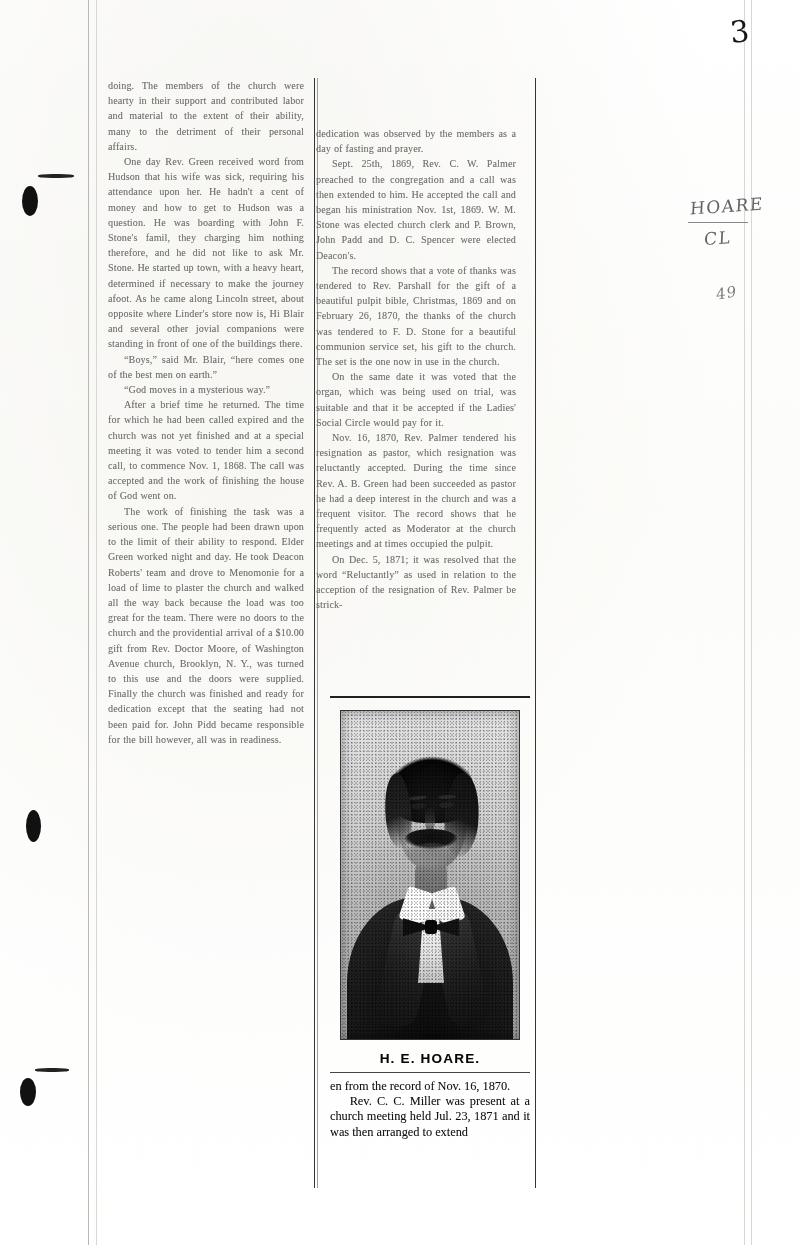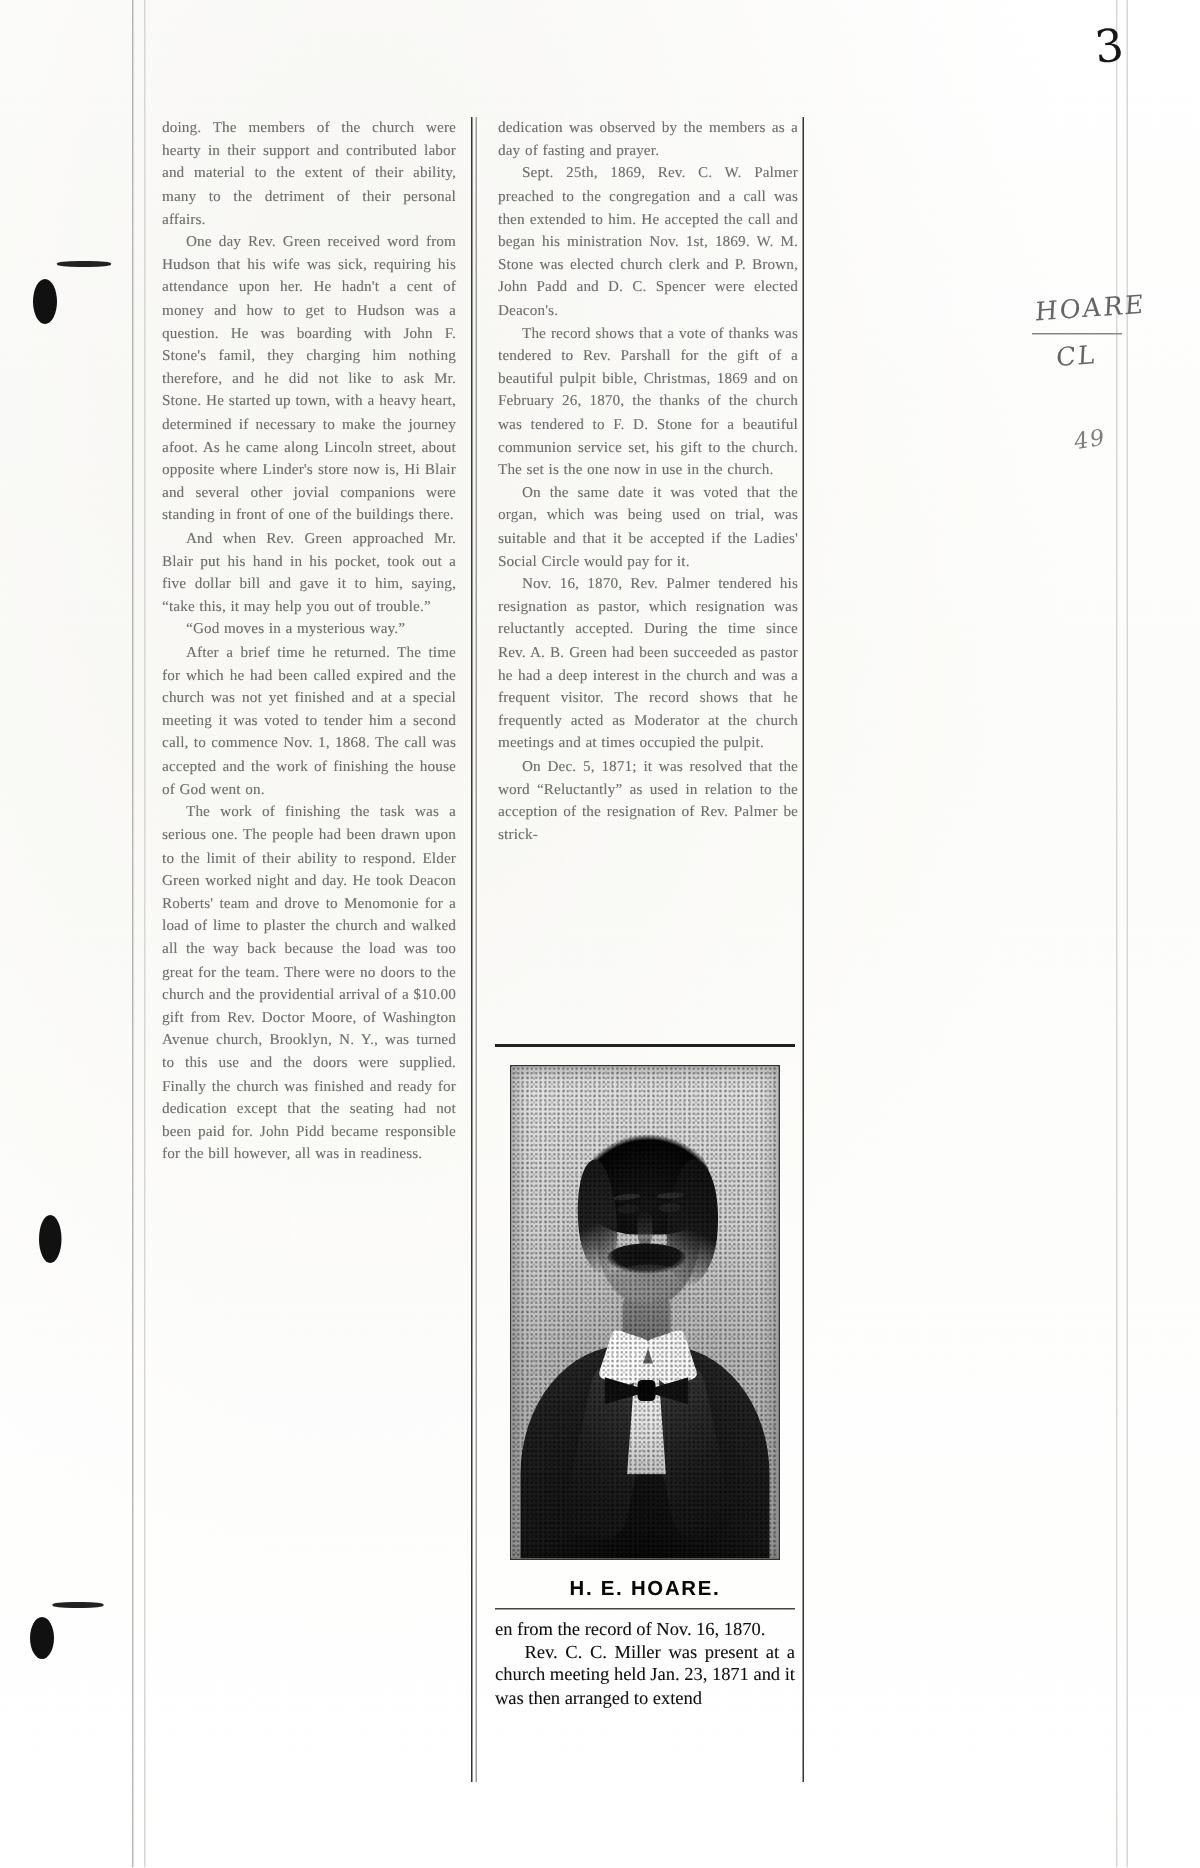--- a/index.html
+++ b/index.html
@@ -108,21 +108,21 @@
     letter-spacing: .15px;
     word-spacing: .4px;
   }
   .col p {
     margin: 0;
     text-indent: 1.6em;
   }
   .col p.noindent { text-indent: 0; }
 
   #col-left  { left: 0px;   width: 196px; }
-  #col-right { left: 224px; width: 200px; }
+  #col-right { left: 208px; width: 200px; margin-top: 48px; }
 
   .col-rule {
     position: absolute;
     width: 1px;
     background: #3d3d3d;
   }
   #rule-left  { left: 206px; top: 0;   height: 1110px; }
   #rule-mid   { left: 209px; top: 0;   height: 1110px; background:#9a9a9a; }
   #rule-right { left: 427px; top: 0;   height: 1110px; }
 
@@ -364,21 +364,21 @@
 
   <div id="clipping" class="degrade">
 
     <div class="col-rule" id="rule-left"></div>
     <div class="col-rule" id="rule-mid"></div>
     <div class="col-rule" id="rule-right"></div>
 
     <div class="col" id="col-left">
       <p class="noindent">doing. The members of the church were hearty in their support and contributed labor and material to the extent of their ability, many to the detriment of their personal affairs.</p>
       <p>One day Rev. Green received word from Hudson that his wife was sick, requiring his attendance upon her. He hadn't a cent of money and how to get to Hudson was a question. He was boarding with John F. Stone's famil, they charging him nothing therefore, and he did not like to ask Mr. Stone. He started up town, with a heavy heart, determined if necessary to make the journey afoot. As he came along Lincoln street, about opposite where Linder's store now is, Hi Blair and several other jovial companions were standing in front of one of the buildings there.</p>
-      <p>And when Rev. Green approached Mr. Blair put his hand in his pocket, took out a five dollar bill and gave it to him, saying, “take this, it may help you out of trouble.”</p>
+      <p>“Boys,” said Mr. Blair, “here comes one of the best men on earth.”</p>
       <p>“God moves in a mysterious way.”</p>
       <p>After a brief time he returned. The time for which he had been called expired and the church was not yet finished and at a special meeting it was voted to tender him a second call, to commence Nov. 1, 1868. The call was accepted and the work of finishing the house of God went on.</p>
       <p>The work of finishing the task was a serious one. The people had been drawn upon to the limit of their ability to respond. Elder Green worked night and day. He took Deacon Roberts' team and drove to Menomonie for a load of lime to plaster the church and walked all the way back because the load was too great for the team. There were no doors to the church and the providential arrival of a $10.00 gift from Rev. Doctor Moore, of Washington Avenue church, Brooklyn, N. Y., was turned to this use and the doors were supplied. Finally the church was finished and ready for dedication except that the seating had not been paid for. John Pidd became responsible for the bill however, all was in readiness.</p>
     </div>
 
     <div class="col" id="col-right">
       <p class="noindent">dedication was observed by the members as a day of fasting and prayer.</p>
       <p>Sept. 25th, 1869, Rev. C. W. Palmer preached to the congregation and a call was then extended to him. He accepted the call and began his ministration Nov. 1st, 1869. W. M. Stone was elected church clerk and P. Brown, John Padd and D. C. Spencer were elected Deacon's.</p>
       <p>The record shows that a vote of thanks was tendered to Rev. Parshall for the gift of a beautiful pulpit bible, Christmas, 1869 and on February 26, 1870, the thanks of the church was tendered to F. D. Stone for a beautiful communion service set, his gift to the church. The set is the one now in use in the church.</p>
       <p>On the same date it was voted that the organ, which was being used on trial, was suitable and that it be accepted if the Ladies' Social Circle would pay for it.</p>
@@ -415,18 +415,18 @@
         <div class="halftone"></div>
         <div class="ph" id="ph-edge-shade"></div>
       </div>
 
       <div id="photo-caption">H. E. HOARE.</div>
 
       <div class="hr-thin"></div>
 
       <div id="photo-tail">
         <p>en from the record of Nov. 16, 1870.</p>
-        <p class="ind">Rev. C. C. Miller was present at a church meeting held Jan. 23, 1871 and it was then arranged to extend</p>
+        <p class="ind">Rev. C. C. Miller was present at a church meeting held Jul. 23, 1871 and it was then arranged to extend</p>
       </div>
     </div>
 
   </div>
 </div>
 
 </body></html>

